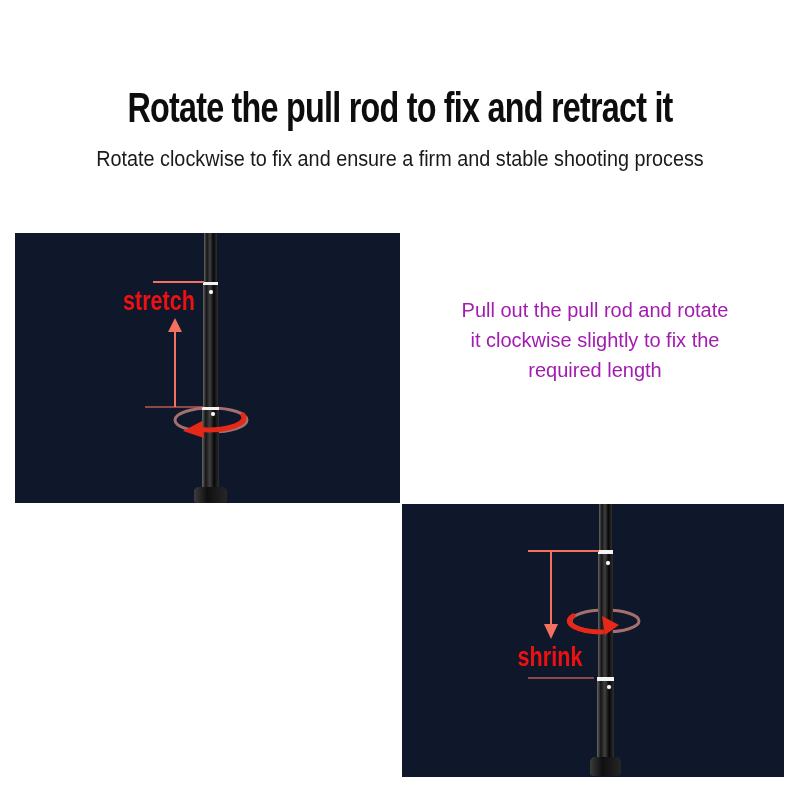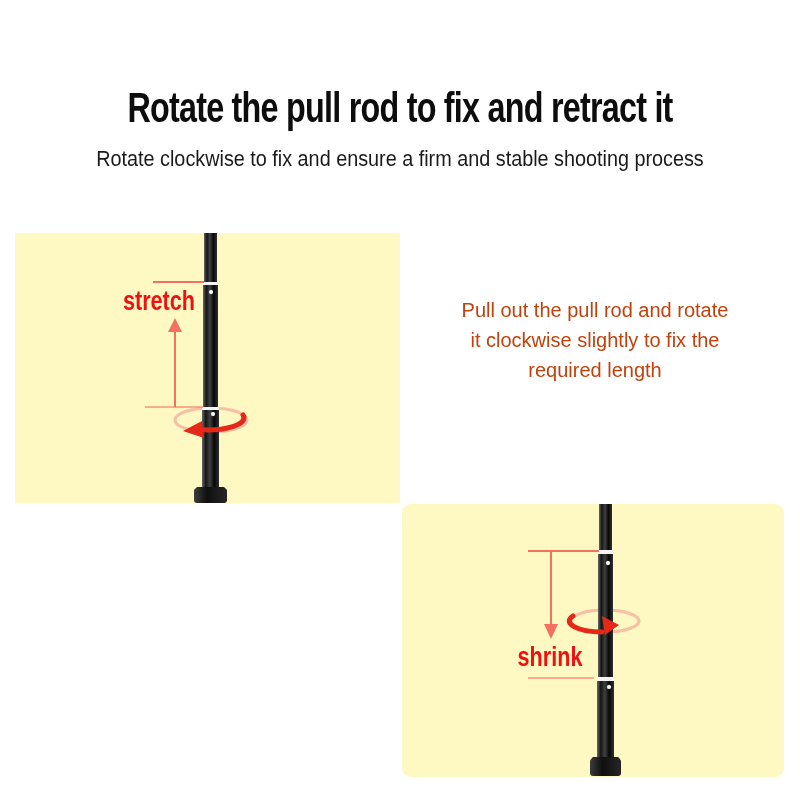--- a/index.html
+++ b/index.html
@@ -11,23 +11,23 @@
     position: absolute; top: 44px; left: 0; width: 800px; margin: 0;
     text-align: center; font-size: 42px; font-weight: bold; color: #0d0d0d;
     letter-spacing: -1px; transform: scaleX(0.77); transform-origin: center;
     white-space: nowrap;
   }
   .subtitle {
     position: absolute; top: 106px; left: 0; width: 800px; margin: 0;
     text-align: center; font-size: 22px; font-weight: normal; color: #1a1a1a;
     transform: scaleX(0.90); transform-origin: center; white-space: nowrap;
   }
-  .panel { position: absolute; background: #fef9c3; }
+  .panel { position: absolute; background: #0f172a; }
   .panel-a { left: 15px;  top: 193px; width: 385px; height: 270px; }
-  .panel-b { left: 402px; top: 464px; width: 382px; height: 273px; border-radius: 9px; }
+  .panel-b { left: 402px; top: 464px; width: 382px; height: 273px; }
 
   .layer { position: absolute; left: 0; top: 0; width: 100%; height: 100%; }
   .z0 { z-index: 0; } .z1 { z-index: 1; } .z2 { z-index: 2; }
 
   .pole-part {
     position: absolute;
     background: linear-gradient(90deg, #666 0%, #151515 22%, #414141 46%, #070707 72%, #303030 100%);
   }
   .joint { position: absolute; background: #f4f4f4; }
   .rivet {
@@ -38,21 +38,21 @@
     position: absolute; border-radius: 2px 2px 3px 3px;
     background: linear-gradient(90deg, #3c3c3c, #0f0f0f 40%, #262626);
     clip-path: polygon(9% 0, 91% 0, 100% 18%, 100% 100%, 0 100%, 0 18%);
   }
   .red-label {
     position: absolute; width: 120px; text-align: center;
     color: #ee1111; font-size: 27px; font-weight: bold; line-height: 27px;
     transform: scaleX(0.8); transform-origin: center; white-space: nowrap;
   }
   .caption {
-    position: absolute; text-align: center; color: #c2410c;
+    position: absolute; text-align: center; color: #a21caf;
     font-size: 20px; line-height: 30px; white-space: pre-line;
   }
   .caption-a { left: 405px; top: 255px; width: 380px; }
   .caption-b { left: 8px;   top: 566px; width: 374px; }
 </style>
 </head>
 <body>
 
 <div class="canvas">
 

